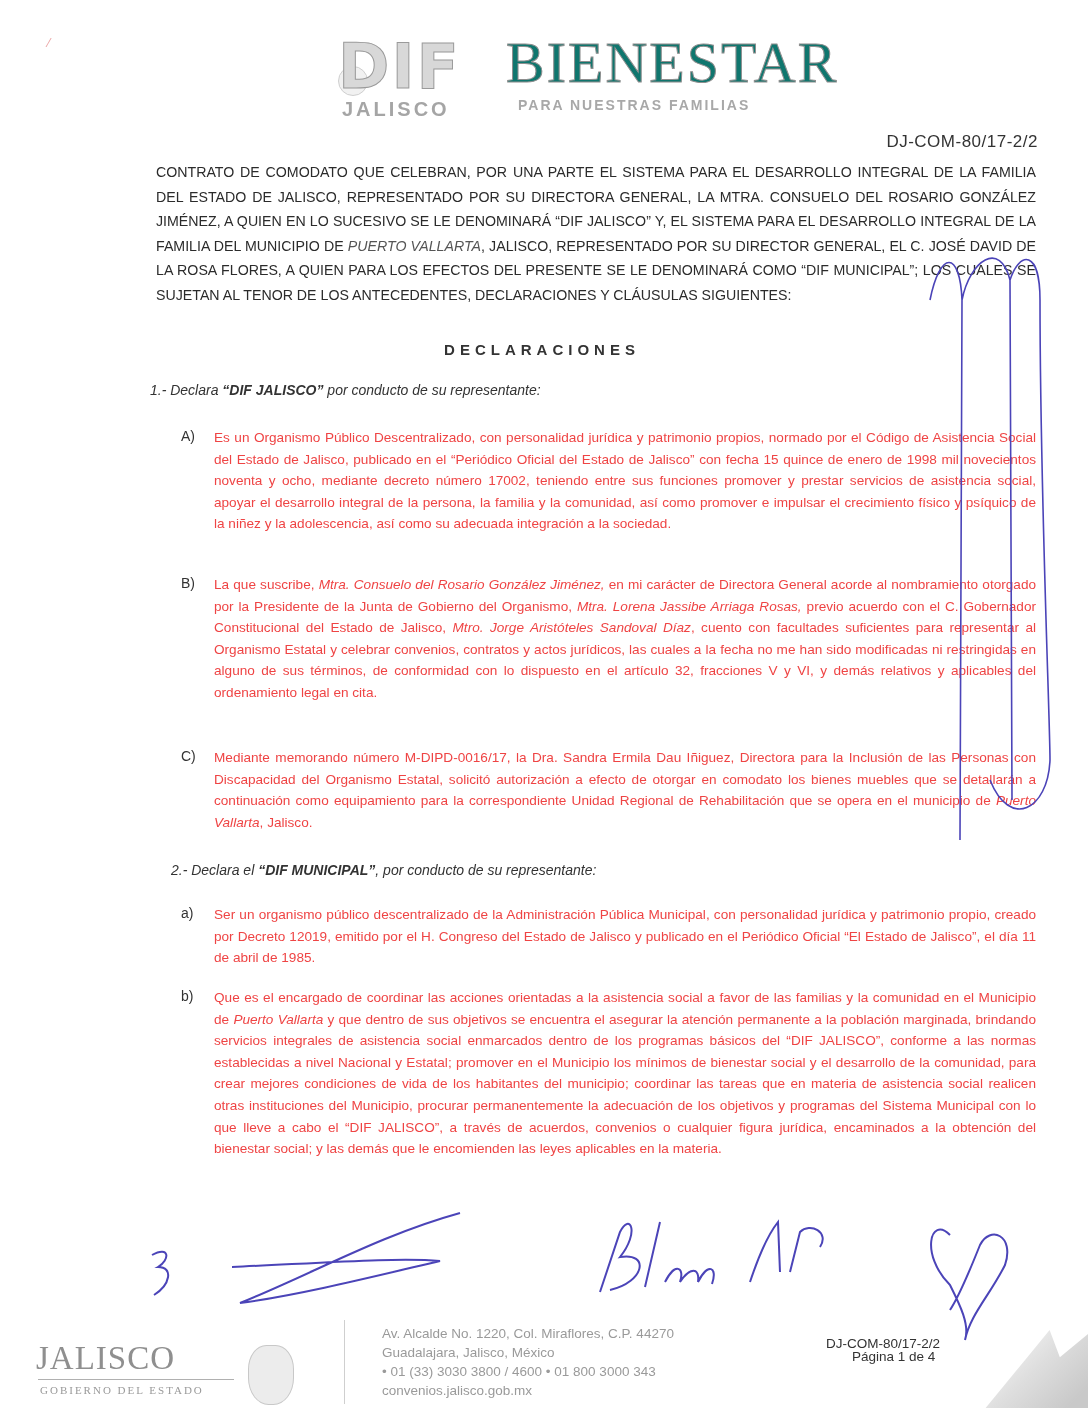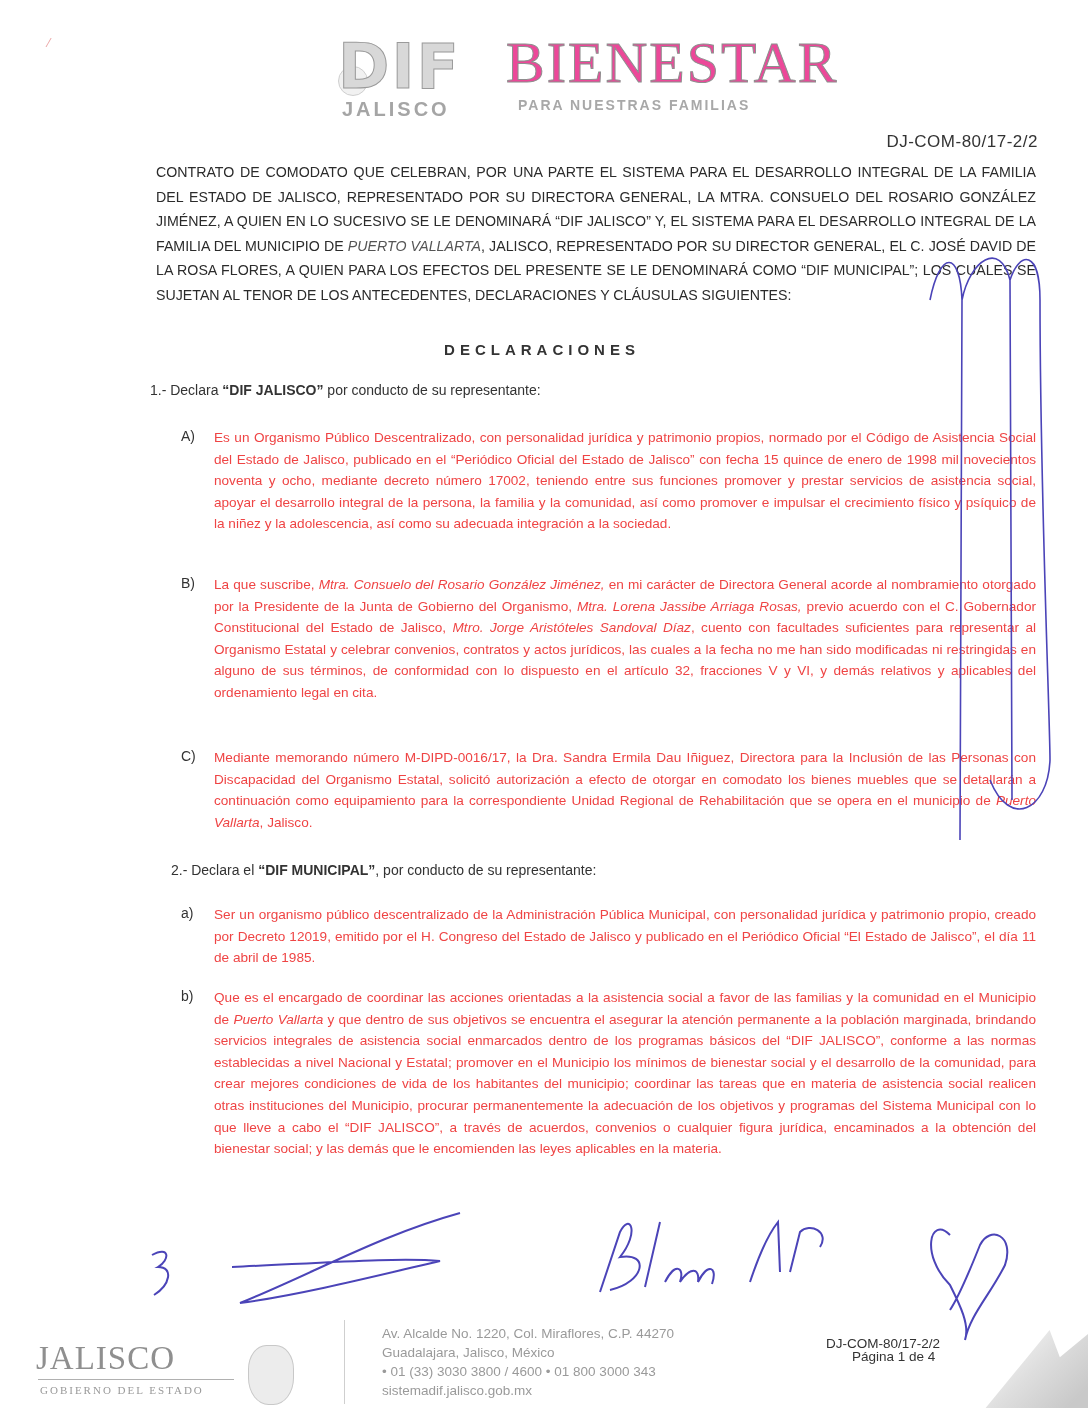--- a/index.html
+++ b/index.html
@@ -19,40 +19,40 @@
   .dif-circle {
     position: absolute; left: 0; top: 30px; width: 28px; height: 28px; border-radius: 50%;
     background: #f1f1f1; border: 1px solid #cfcfcf;
   }
   .dif-jalisco {
     position: absolute; left: 4px; top: 62px; font-weight: bold; font-size: 20px;
     letter-spacing: 3px; color: #a5a5a5;
   }
   .bienestar {
     left: 506px; top: 34px; font-family: "Liberation Serif", serif;
-    font-size: 58px; color: #ec4899; letter-spacing: 2px; line-height: 58px;
+    font-size: 58px; color: #0f766e; letter-spacing: 2px; line-height: 58px;
     -webkit-text-stroke: 1px #8e8e8e;
   }
   .tagline {
     left: 518px; top: 97px; font-weight: bold; font-size: 14px;
     color: #a8a8a8; letter-spacing: 2px;
   }
   .code-top { right: 50px; top: 132px; font-size: 17px; color: #333; letter-spacing: 0.5px; }
 
   .intro {
     left: 156px; top: 160px; width: 880px; font-size: 14.2px; line-height: 24.5px;
     text-align: justify; text-transform: none; color: #2b2b2b;
     font-family: Liberation Sans, sans-serif;
   }
   .intro i { font-style: italic; color: #555; }
   .section-title {
     left: 0; width: 1084px; top: 341px; text-align: center; font-weight: bold;
     font-size: 15px; letter-spacing: 5px; color: #333;
   }
-  .decl-head { font-size: 14px; color: #333; }
+  .decl-head { font-size: 14px; color: #333; font-style: italic; }
   .decl-head b { font-weight: bold; }
   .para {
     font-size: 13.6px; line-height: 21.6px; text-align: justify; color: #ef4444;
   }
   .para i { font-style: italic; }
   .para b { font-weight: normal; }
   .label { font-size: 14px; color: #333; }
 
   
   svg.sig { position: absolute; }
@@ -137,17 +137,17 @@
 
 <div class="abs footer-jalisco">JALISCO</div>
 <div class="abs footer-line"></div>
 <div class="abs footer-gob">GOBIERNO DEL ESTADO</div>
 <div class="abs crest"></div>
 <div class="abs footer-sep"></div>
 <div class="abs footer-addr">
   <div>Av. Alcalde No. 1220, Col. Miraflores, C.P. 44270</div>
   <div>Guadalajara, Jalisco, México</div>
   <div>• 01 (33) 3030 3800 / 4600 • 01 800 3000 343</div>
-  <div>sistemadif.jalisco.gob.mx</div>
+  <div>convenios.jalisco.gob.mx</div>
 </div>
 <div class="abs page-num">Página 1 de 4</div>
 <div class="abs code-bottom">DJ-COM-80/17-2/2</div>
 <div class="abs leaf"></div>
 
 </body></html>

